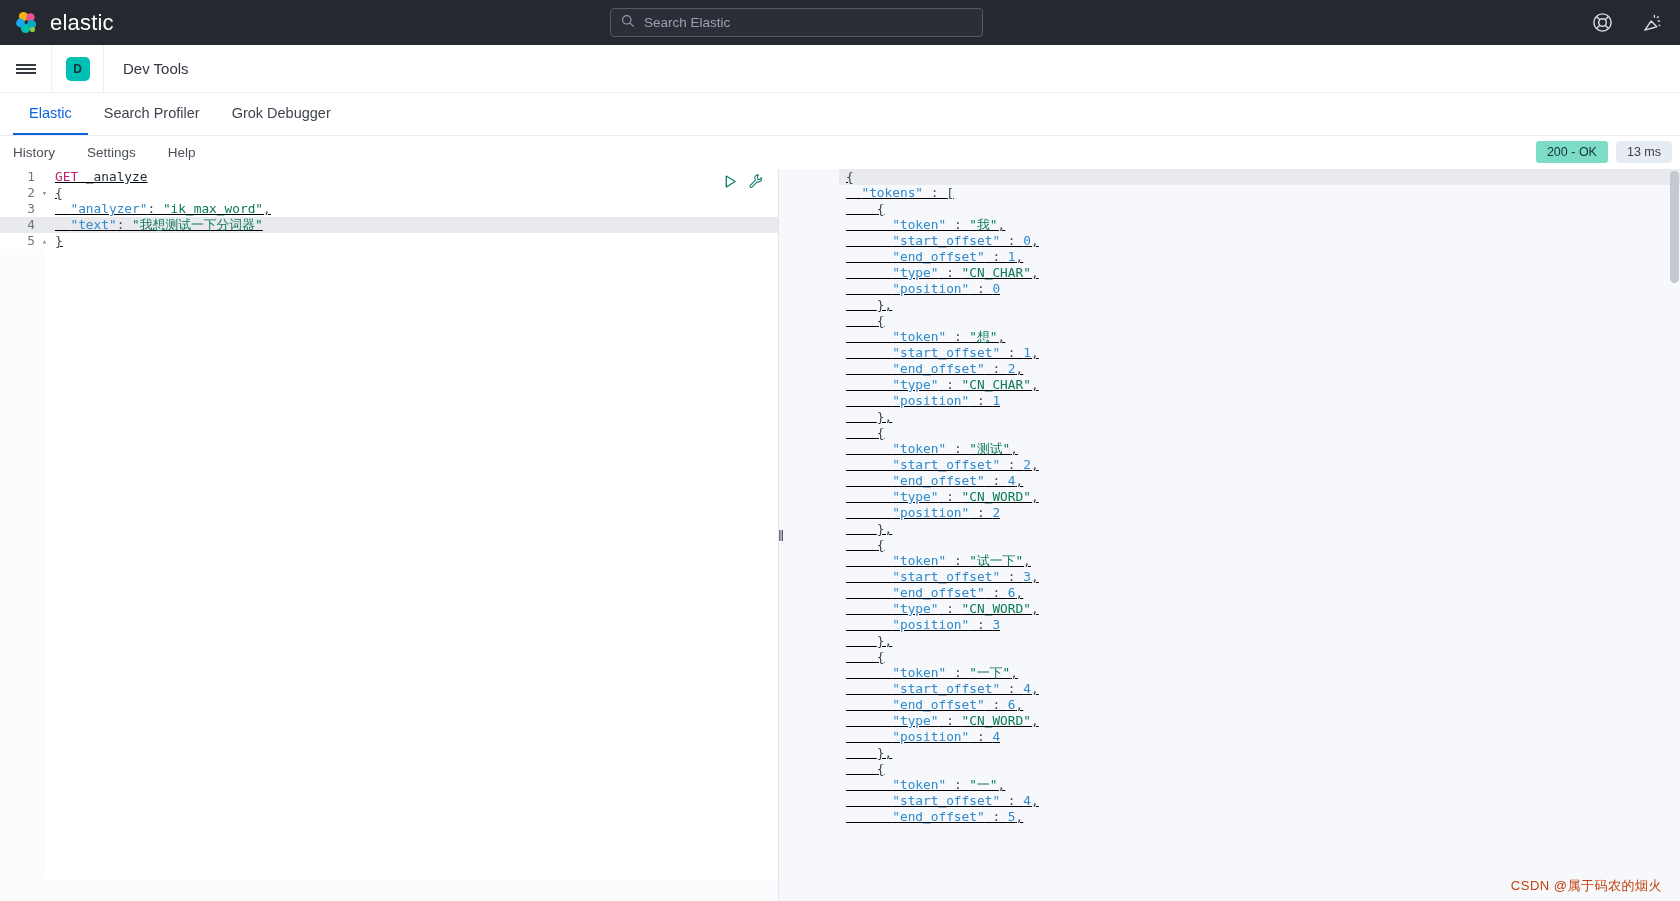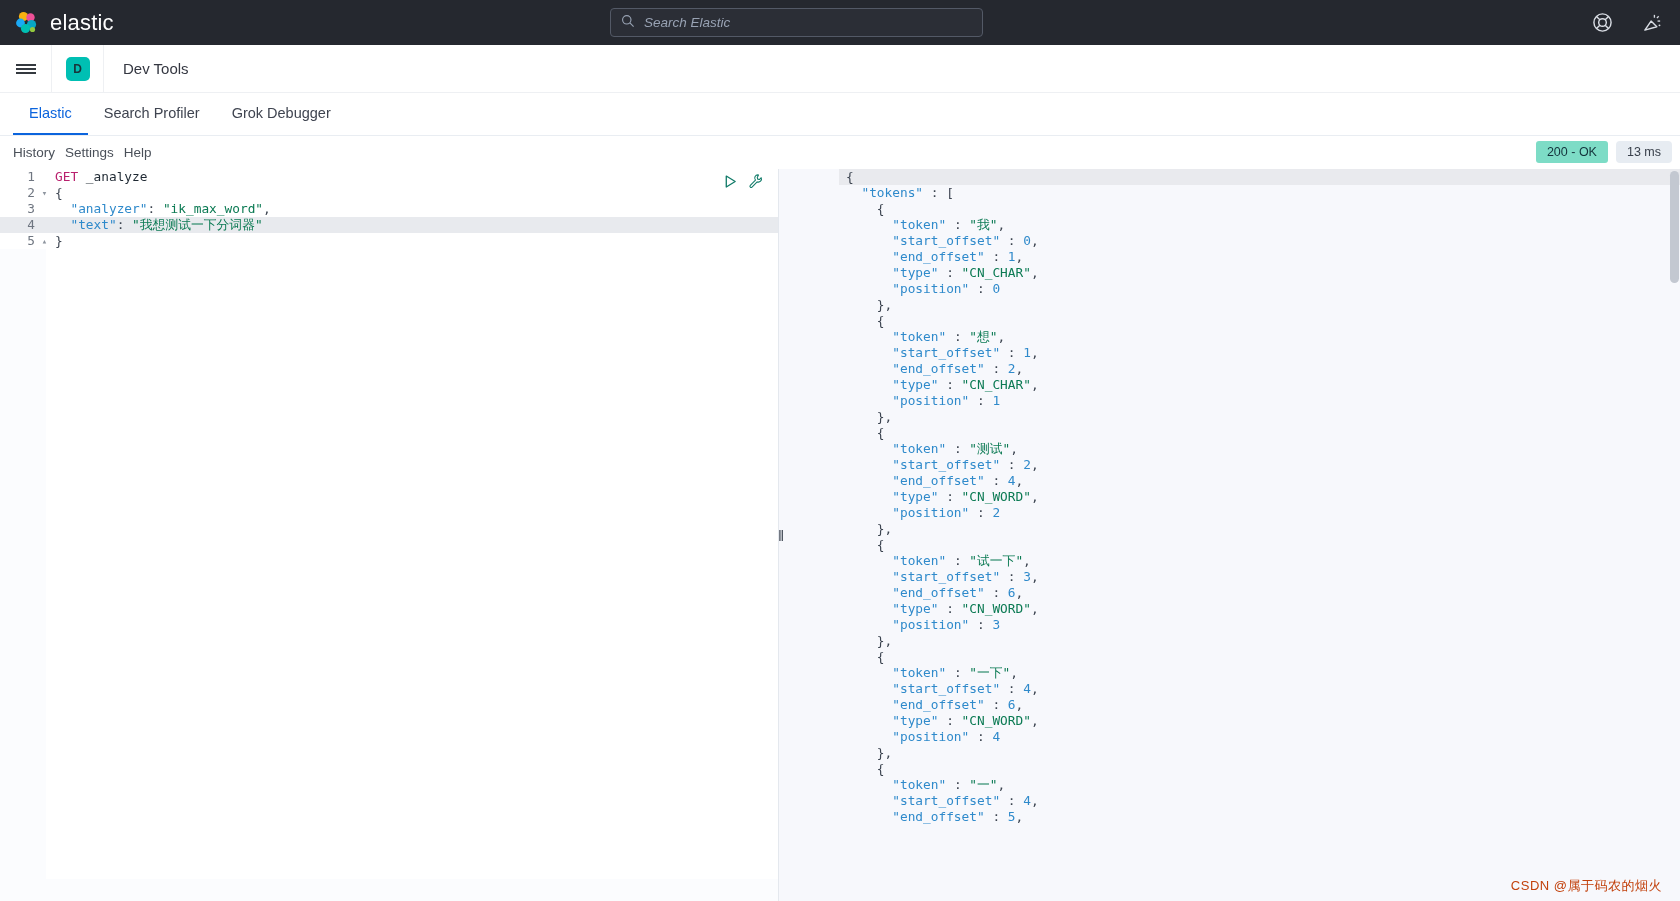--- a/index.html
+++ b/index.html
@@ -36,21 +36,20 @@
     border-radius: 4px;
     background: #2b2e36;
     display: flex;
     align-items: center;
     padding: 0 10px;
     gap: 9px;
   }
   .global-search .ph {
     color: #98a2b3;
     font-size: 13.5px;
-    font-style: italic;
   }
   .top-icons {
     position: absolute;
     right: 16px;
     top: 0; bottom: 0;
     display: flex;
     align-items: center;
     gap: 28px;
   }
   .top-icons .ic { width: 22px; height: 22px; display:block; }
@@ -120,21 +119,21 @@
     color: #343741;
     background: #fff;
   }
 
   
   .subbar {
     height: 33px;
     display: flex;
     align-items: center;
     padding-left: 13px;
-    gap: 10px;
+    gap: 32px;
     position: relative;
     background: #fff;
   }
   .subbar .link {
     font-size: 13.5px;
     color: #4a5059;
   }
   .status-wrap {
     position: absolute;
     right: 8px;
@@ -196,21 +195,21 @@
     flex: 0 0 52px;
     user-select: none;
   }
   .fold {
     flex: 0 0 9px;
     color: #8e959f;
     font-size: 9px;
     line-height: 16px;
     text-align: center;
   }
-  .txt { flex: 1; padding-left: 6px; }
+  .txt { flex: 1; padding-left: 6px; text-decoration: underline; }
 
   
   .editor-body { background: #fff; position: relative; }
   .active-line { background: #e8eaee; }
   .hl-line-r { background: #e9eaee; }
   .editor-left-pad { position:absolute; left:0; top:0; bottom:0; width:46px; background:#fbfcfe; }
   .pane-right .gutter-bg { position:absolute; left:0; top:0; bottom:0; width:60px; background:#f7f8fc; }
 
   
   .k-method { color: #b9216e; }

